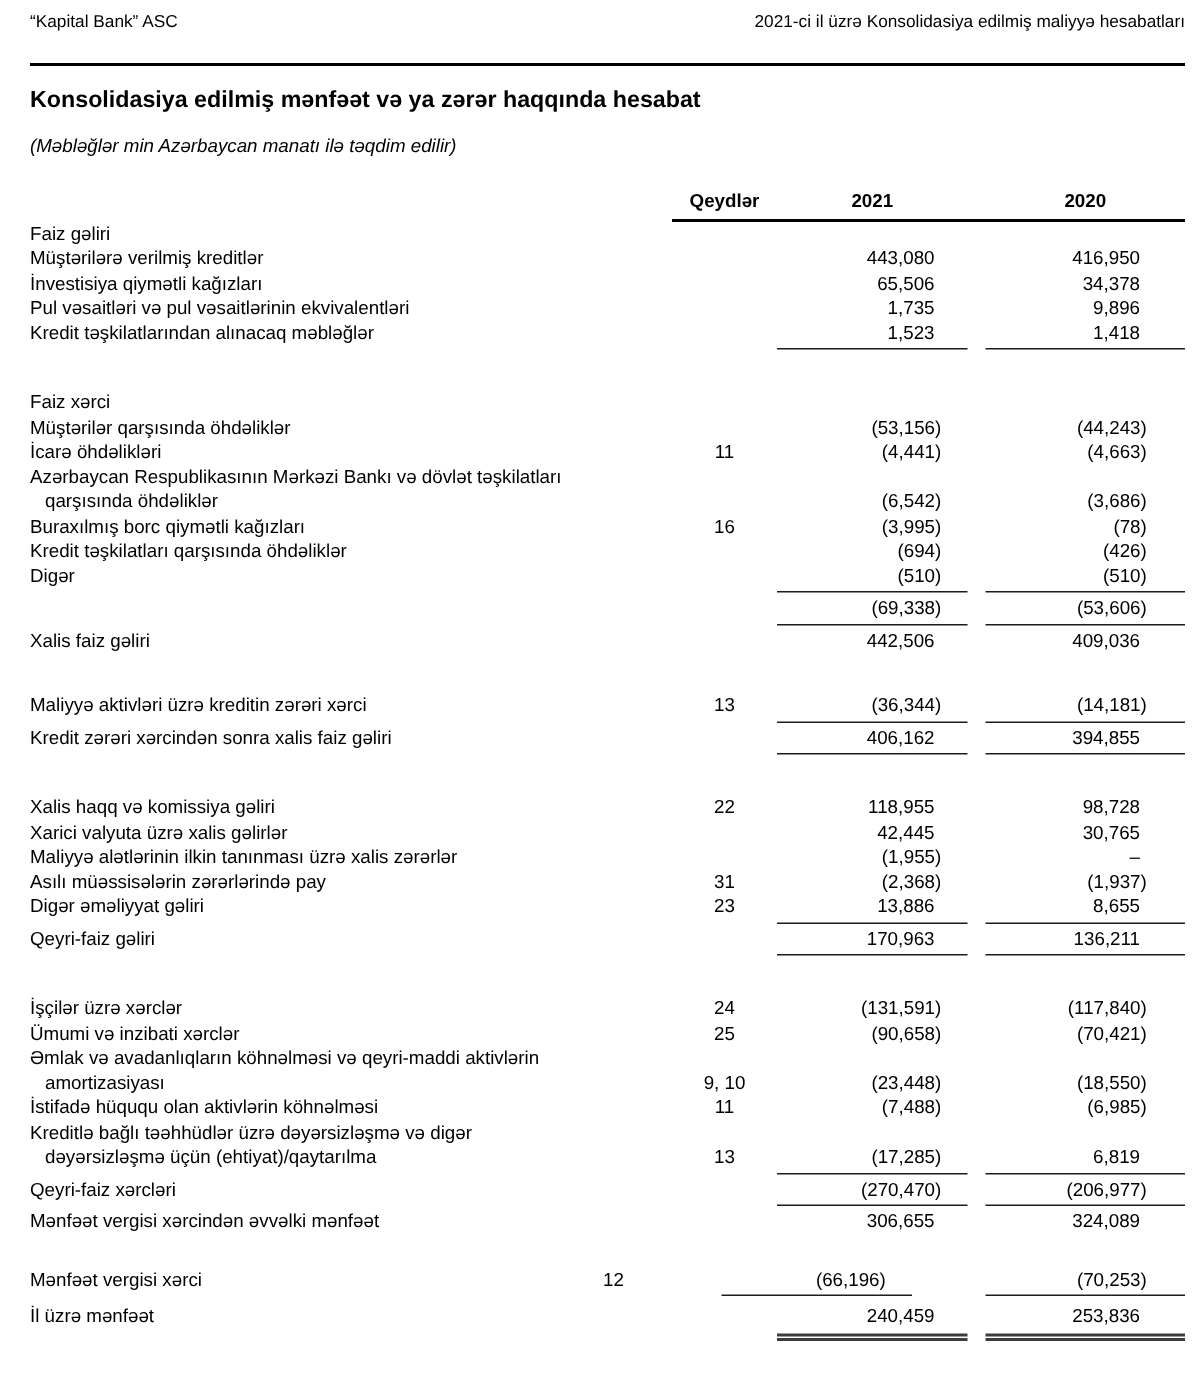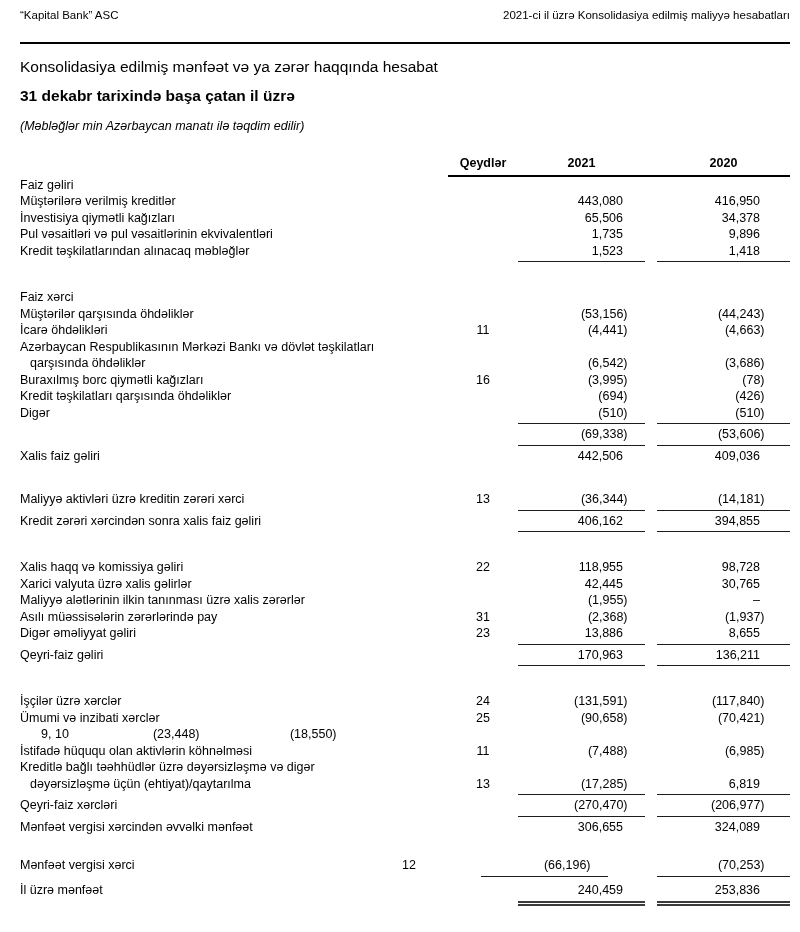--- a/index.html
+++ b/index.html
@@ -13,21 +13,21 @@
   .page { padding: 8px 10px 0 20px; box-sizing: border-box; width: 800px; }
 
   
   .pagehead {
     display: flex; justify-content: space-between; align-items: flex-end;
     font-size: 11.5px; line-height: 14px;
     border-bottom: 2px solid #000;
     padding-bottom: 20px;
   }
 
-  h1.title    { font-size: 15.5px; font-weight: normal; margin: 13px 0 0 0; line-height: 19px; }
+  h1.title    { font-size: 15.5px; font-weight: bold; margin: 13px 0 0 0; line-height: 19px; }
   h2.subtitle { font-size: 15.5px; font-weight: bold; margin: 10px 0 0 0; line-height: 19px; }
   .currency-note { font-style: italic; font-size: 12.5px; margin-top: 13px; line-height: 16px; }
 
   
   .table { margin-top: 21px; font-size: 12.5px; line-height: 16.5px; }
 
   .thead { display: flex; }
   .thead .spacer { flex: 1; }
   .thead .cols {
     display: flex;
@@ -72,21 +72,20 @@
 <body>
 
 <div class="page">
 
   <div class="pagehead">
     <span>“Kapital Bank” ASC</span>
     <span>2021-ci il üzrə Konsolidasiya edilmiş maliyyə hesabatları</span>
   </div>
 
   <h1 class="title">Konsolidasiya edilmiş mənfəət və ya zərər haqqında hesabat</h1>
-  <h2 class="subtitle">31 dekabr tarixində başa çatan il üzrə</h2>
   <div class="currency-note">(Məbləğlər min Azərbaycan manatı ilə təqdim edilir)</div>
 
   <div class="table">
     <div class="thead">
       <div class="spacer"></div>
       <div class="cols">
         <div class="c-note">Qeydlər</div>
         <div class="c-v1">2021</div>
         <div class="c-v2">2020</div>
       </div>
@@ -231,20 +230,22 @@
     <div class="v1"><span class="paren">(131,591)</span></div>
     <div class="v2"><span class="paren">(117,840)</span></div>
   </div>
         <div class="row">
     <div class="label"><span>Ümumi və inzibati xərclər</span></div>
     <div class="note"><span>25</span></div>
     <div class="v1"><span class="paren">(90,658)</span></div>
     <div class="v2"><span class="paren">(70,421)</span></div>
   </div>
         <div class="row">
+    <div class="label"><span>Əmlak və avadanlıqların köhnəlməsi və qeyri-maddi aktivlərin
+amortizasiyası</span></div>
     <div class="note"><span>9, 10</span></div>
     <div class="v1"><span class="paren">(23,448)</span></div>
     <div class="v2"><span class="paren">(18,550)</span></div>
   </div>
         <div class="row">
     <div class="label"><span>İstifadə hüququ olan aktivlərin köhnəlməsi</span></div>
     <div class="note"><span>11</span></div>
     <div class="v1"><span class="paren">(7,488)</span></div>
     <div class="v2"><span class="paren">(6,985)</span></div>
   </div>

